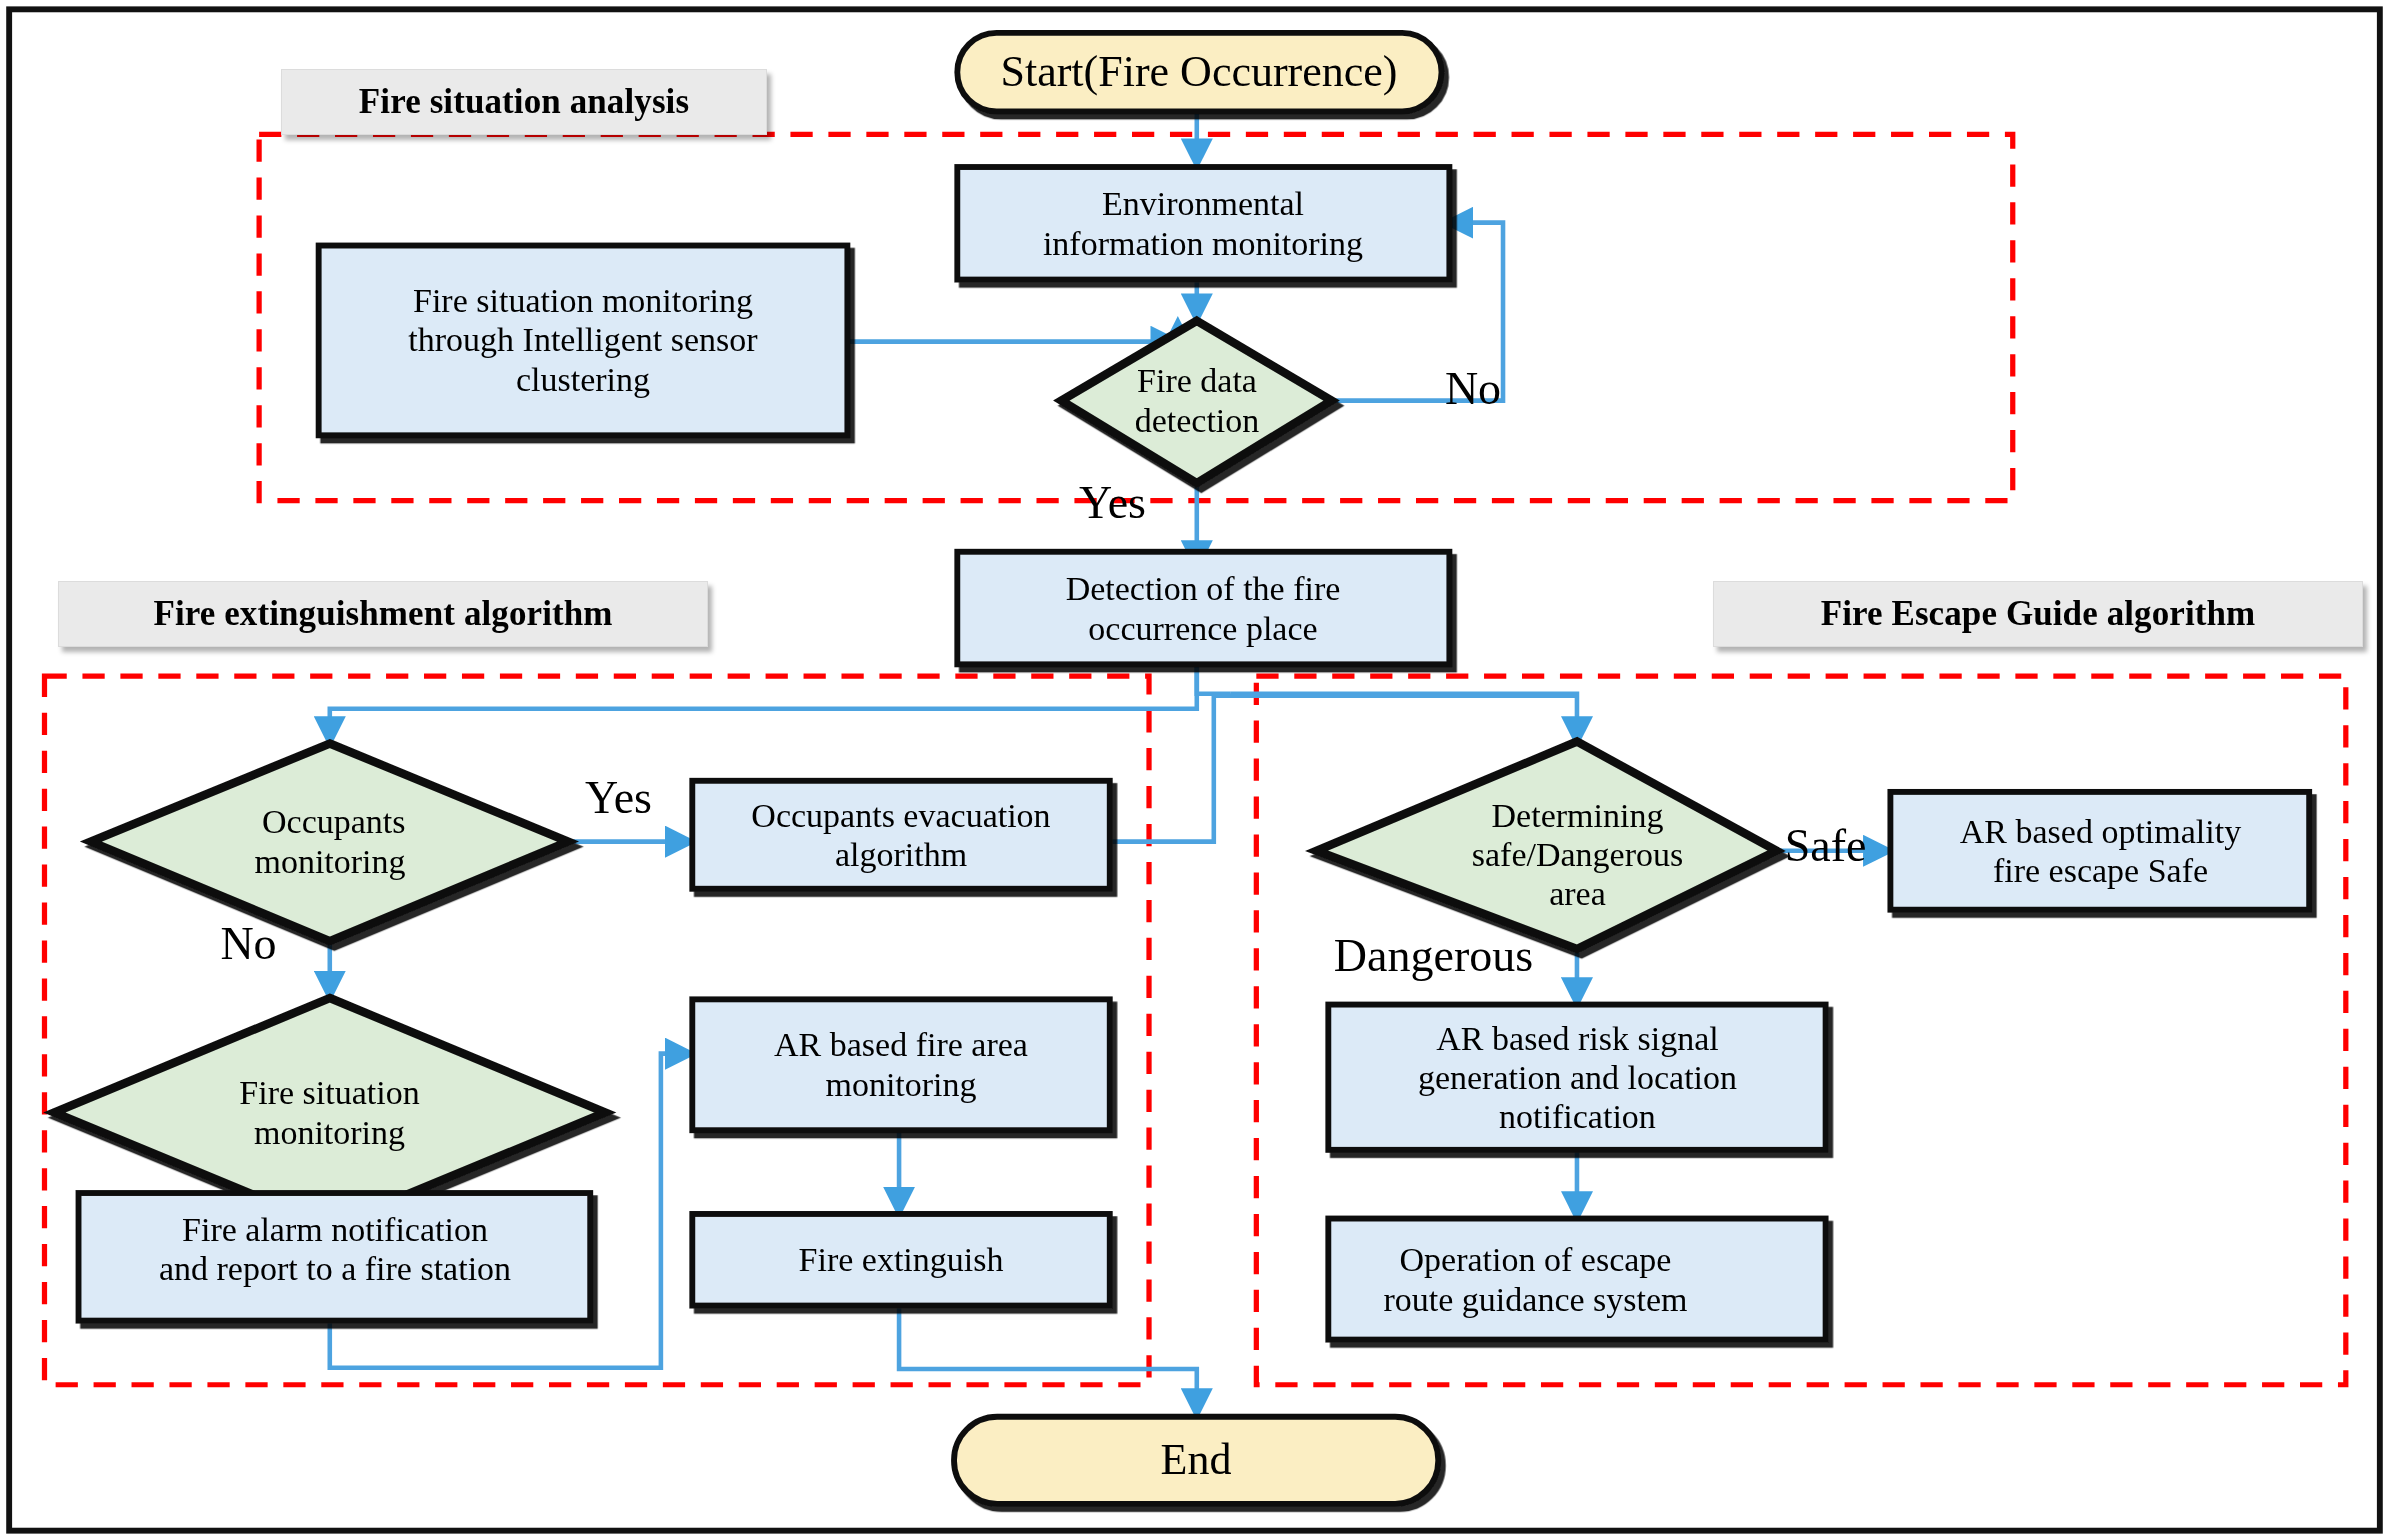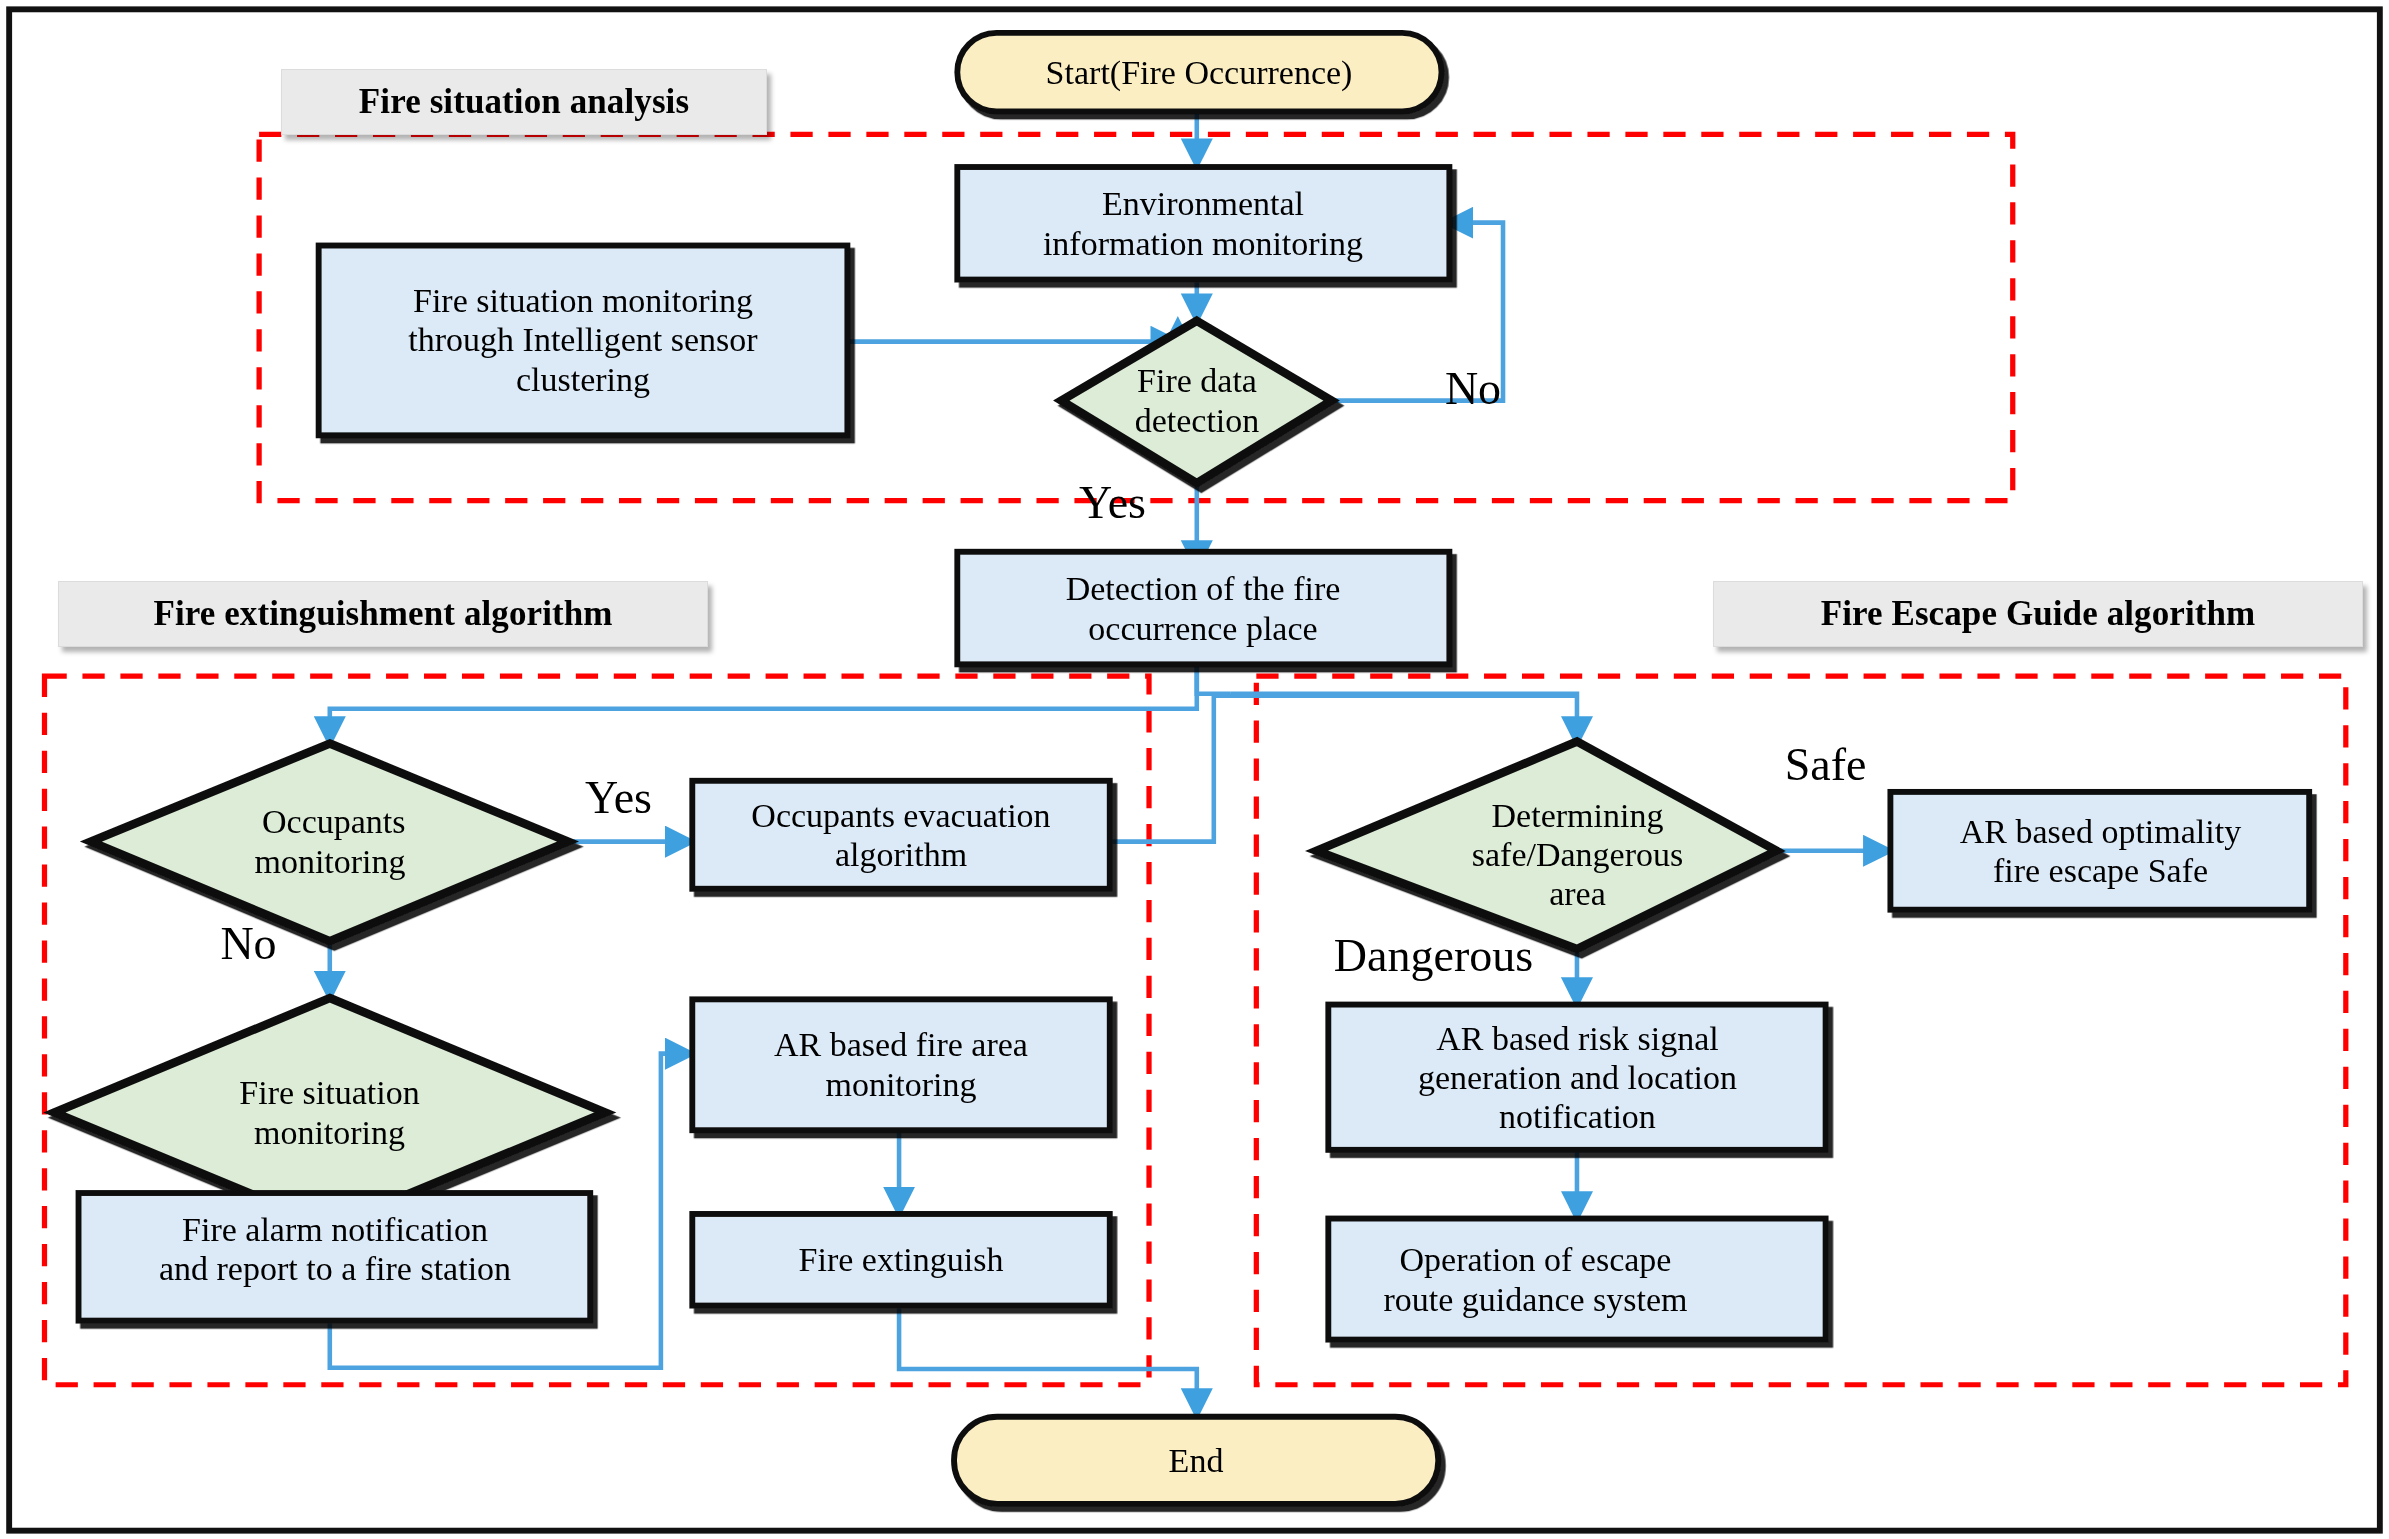--- a/index.html
+++ b/index.html
@@ -21,21 +21,21 @@
     text-align:center;
     line-height:1.15;
     white-space:pre-line;
     display:flex;
     align-items:center;
     justify-content:center;
     pointer-events:none;
   }
   .lbl-proc{font-size:34px;}
   .lbl-dec{font-size:34px;}
-  .lbl-term{font-size:34px;}
+  .lbl-term{font-size:44px;}
   .lbl-edge{font-size:46px;}
   .lbl-sect{
     font-size:35px;
     font-weight:bold;
     letter-spacing:0.1px;
     text-align:center;
   }
   .sect-box{
     position:absolute;
     background:#eaeaea;
@@ -204,18 +204,18 @@
   <div class="lbl lbl-term" style="left:954px;top:1417px;width:484px;height:87px;">End</div>
 
   <div class="lbl lbl-edge" style="left:1427px;top:370px;width:92px;height:39px;">No</div>
 
   <div class="lbl lbl-edge" style="left:1060px;top:484px;width:105px;height:39px;">Yes</div>
 
   <div class="lbl lbl-edge" style="left:563px;top:779px;width:111px;height:39px;">Yes</div>
 
   <div class="lbl lbl-edge" style="left:206px;top:925px;width:85px;height:39px;">No</div>
 
-  <div class="lbl lbl-edge" style="left:1760px;top:746px;width:131px;height:39px;font-family:Liberation Serif, serif;">Safe</div>
+  <div class="lbl lbl-edge" style="left:1760px;top:827px;width:131px;height:39px;font-family:Liberation Serif, serif;">Safe</div>
 
   <div class="lbl lbl-edge" style="left:1322px;top:937px;width:223px;height:39px;">Dangerous</div>
 
 </div>
 
 
 </body></html>

